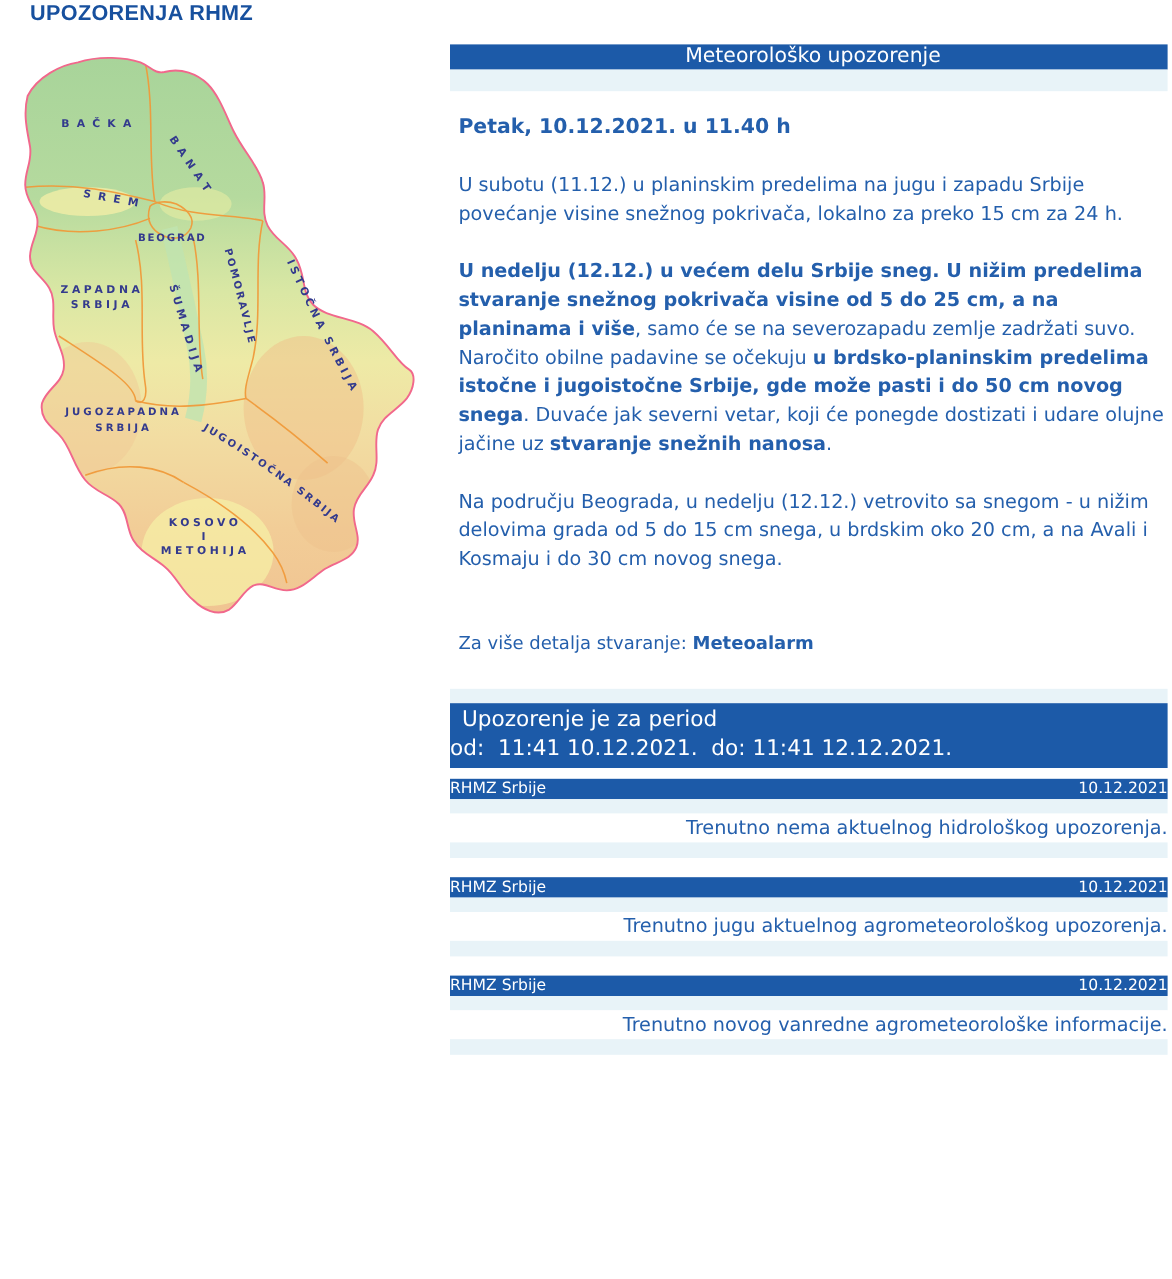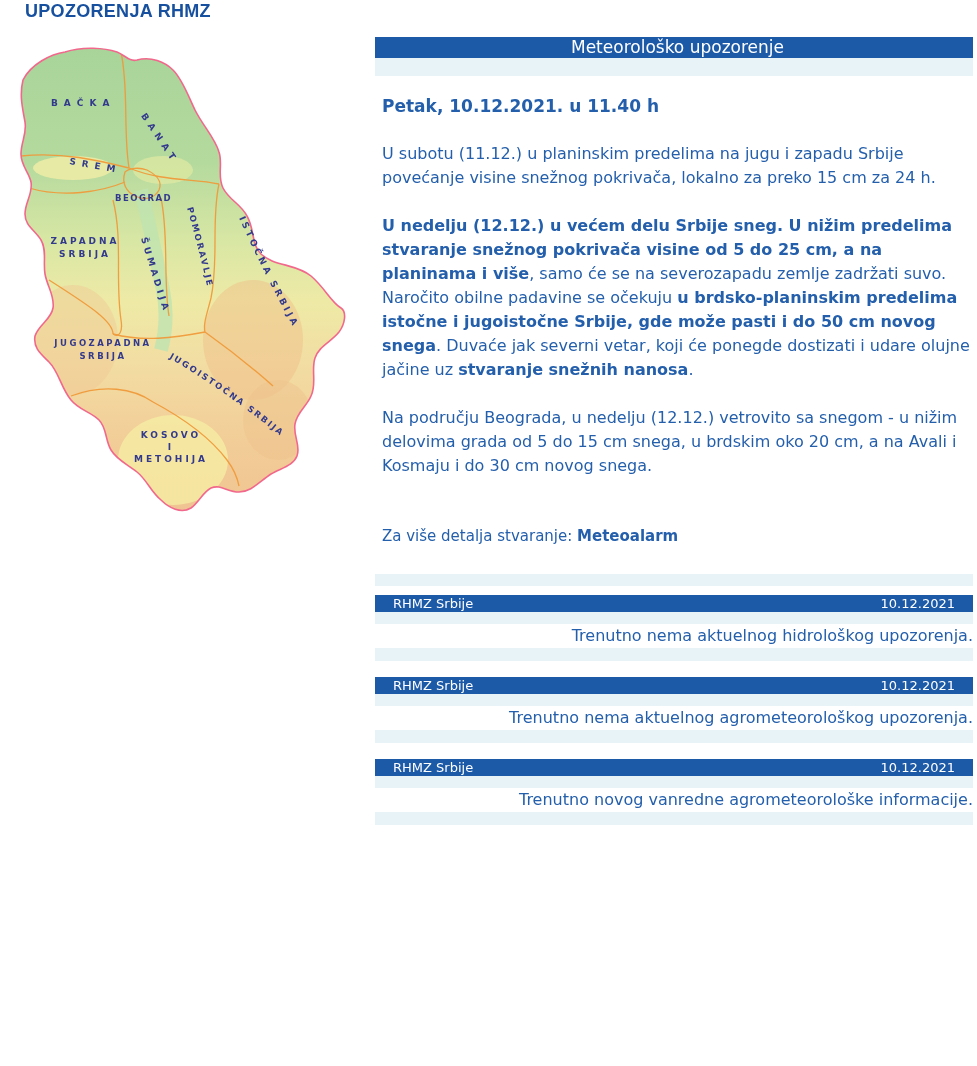--- a/index.html
+++ b/index.html
@@ -31,21 +31,21 @@
   .content strong { font-weight:bold; }
   a.meteo-link { color:#245fac; font-weight:bold; text-decoration:none; cursor:pointer; }
   .period-band { height:12px; background:#e8f3f8; margin-top:26px; }
   .period { background:#1c5aa8; color:#ffffff; padding:2px 0 4px 0; }
   .period .l1 { font-size:18px; line-height:24px; padding-left:10px; }
   .period .l2 { font-size:18px; line-height:24px; white-space:pre; }
   .notice { margin-top:16px; }
   .notice.n1 { margin-top:9px; }
   .nbar {
     background:#1c5aa8; color:#ffffff; height:17px; line-height:17px; font-size:13px;
-    display:flex; justify-content:space-between; padding:0 18px; box-sizing:border-box;
+    display:flex; justify-content:space-between; padding:0 0; box-sizing:border-box;
   }
   .ntext { font-size:16px; line-height:24px; color:#245fac; padding-left:7px; background:#ffffff;text-align:right; }
 </style>
 </head>
 <body>
 
 <h1 class="page-title">UPOZORENJA RHMZ</h1>
 
 <div class="map-wrap">
   <svg width="340" height="480" viewBox="0 0 340 480" xmlns="http://www.w3.org/2000/svg">
@@ -142,38 +142,42 @@
 
   <div class="content">
     <p class="first">Petak, 10.12.2021. u 11.40 h</p>
     <p>U subotu (11.12.) u planinskim predelima na jugu i zapadu Srbije povećanje visine snežnog pokrivača, lokalno za preko 15 cm za 24 h.</p>
     <p><strong>U nedelju (12.12.) u većem delu Srbije sneg. U nižim predelima stvaranje snežnog pokrivača visine od 5 do 25 cm, a na planinama i više</strong><span>, samo će se na severozapadu zemlje zadržati suvo. Naročito obilne padavine se očekuju </span><strong>u brdsko-planinskim predelima istočne i jugoistočne Srbije, gde može pasti i do 50 cm novog snega</strong><span>. Duvaće jak severni vetar, koji će ponegde dostizati i udare olujne jačine uz </span><strong>stvaranje snežnih nanosa</strong><span>.</span></p>
     <p class="bold">Na području Beograda, u nedelju (12.12.) vetrovito sa snegom - u nižim delovima grada od 5 do 15 cm snega, u brdskim oko 20 cm, a na Avali i Kosmaju i do 30 cm novog snega.</p>
     <p class="more"><span>Za više detalja stvaranje: </span><a class="meteo-link">Meteoalarm</a></p>
   </div>
 
   <div class="period-band"></div>
+  <div class="period">
+    <div class="l1">Upozorenje je za period</div>
+    <div class="l2">od:  11:41 10.12.2021.  do: 11:41 12.12.2021.</div>
+  </div>
 
   <div class="notice n1">
     <div class="nbar">
       <span>RHMZ Srbije</span>
       <span>10.12.2021</span>
     </div>
     <div class="band"></div>
     <div class="ntext">Trenutno nema aktuelnog hidrološkog upozorenja.</div>
     <div class="band" style="height:13px"></div>
   </div>
 
   <div class="notice">
     <div class="nbar">
       <span>RHMZ Srbije</span>
       <span>10.12.2021</span>
     </div>
     <div class="band"></div>
-    <div class="ntext">Trenutno nema aktuelnog agrometeorološkog upozorenja.</div>
+    <div class="ntext">Trenutno jugu aktuelnog agrometeorološkog upozorenja.</div>
     <div class="band" style="height:13px"></div>
   </div>
 
   <div class="notice">
     <div class="nbar">
       <span>RHMZ Srbije</span>
       <span>10.12.2021</span>
     </div>
     <div class="band"></div>
     <div class="ntext">Trenutno novog vanredne agrometeorološke informacije.</div>

